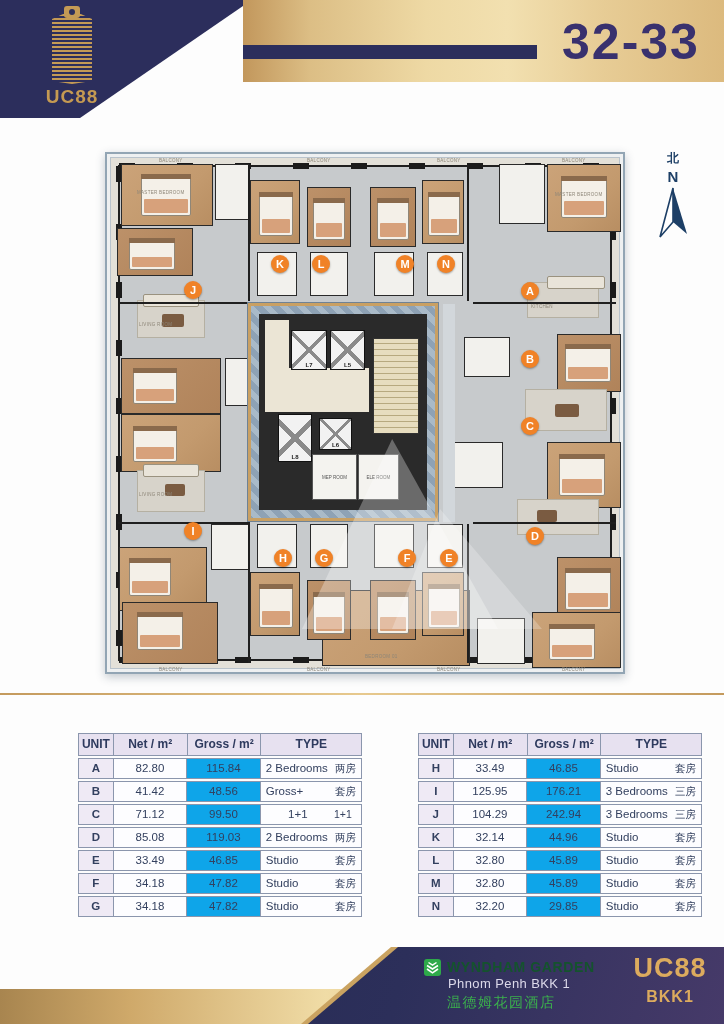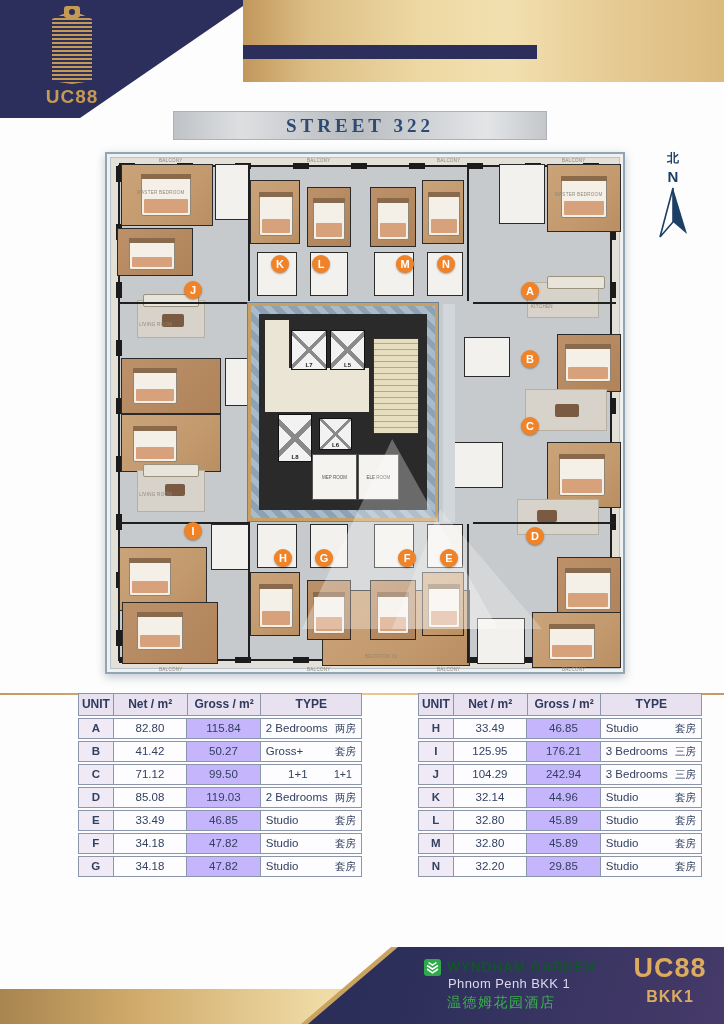--- a/index.html
+++ b/index.html
@@ -77,28 +77,28 @@
   .wm2{left:285px;top:355px;width:150px;height:120px;clip-path:polygon(32% 0,0 100%,100% 100%);background:rgba(255,255,255,.24);}
   .marker{position:absolute;width:18px;height:18px;border-radius:50%;background:#f08227;
     box-shadow:0 1px 2px rgba(0,0,0,.35);color:#fff;text-align:center;}
   .marker span{font-size:11px;font-weight:bold;line-height:18px;display:block;}
 
   
   .gold-line{left:0;top:693px;width:724px;height:2px;
     background:linear-gradient(90deg,#c49a5d,#e7c98e 50%,#c49a5d);}
 
   
-  .utable{top:693px;width:284px;padding-left:45px;}
+  .utable{top:733px;width:284px;padding-left:45px;}
   .utable .trow{display:flex;border:1px solid #8b96ad;margin-bottom:2px;background:#fff;}
   .utable .cell{box-sizing:border-box;height:19px;line-height:19px;font-size:11.5px;color:#33405f;
     border-right:1px solid #8b96ad;text-align:center;overflow:hidden;}
   .utable .cell:last-child{border-right:none;}
   .c-unit{width:39px;background:#efeaf5;font-weight:bold;}
   .c-net{width:83px;background:#fdfdff;}
-  .c-gross{width:83px;background:#c4b5fd;}
+  .c-gross{width:83px;background:#0ea5e9;}
   .c-type{width:112px;background:#fdfdff;display:flex;justify-content:space-between;padding:0 5px;}
   .c-type .zh{font-size:10.5px;}
   .thead .cell{background:#e7e1f0;font-weight:bold;font-size:12px;color:#2e3a5e;height:21px;line-height:21px;}
   .thead .c-type{display:block;padding:0;}
 
   
   .gold-footer{left:0;top:989px;width:724px;height:35px;
     background:linear-gradient(90deg,#a8854f 0%,#cfa96a 18%,#f0dca6 45%,#e3c389 62%,#b9924f 100%);}
   .navy-footer-wrap{left:0;top:947px;width:724px;height:77px;}
   .gold-trim{position:absolute;inset:0;background:#caa361;
@@ -113,30 +113,28 @@
   .uc88-big{left:622px;top:953px;width:96px;text-align:center;font-size:27px;font-weight:800;color:#dcab5e;letter-spacing:1px;}
   .uc88-sub{left:622px;top:988px;width:96px;text-align:center;font-size:16px;font-weight:800;color:#dcab5e;letter-spacing:1px;}
 </style>
 </head>
 <body>
 
 <div id="page">
 
   <div class="abs gold-band"></div>
   <div class="abs navy-stripe"></div>
+  <div class="abs floor-range">32-33</div>
   <div class="abs navy-block"></div>
   <div class="abs logo-tower"></div>
   <div class="abs logo-gem">
       <i></i>
     </div>
   <div class="abs logo-text">UC88</div>
 
-  <div class="abs street-bar">
-    <div class="street-text">STREET 322</div>
-  </div>
 
   <div class="abs north">
     <span class="cn">北</span>
     <span class="n">N</span>
     <svg width="52" height="56" viewBox="0 0 52 56">
       <path d="M26 3 L13 52 L26 37 Z" fill="#ffffff" stroke="#1d3f66" stroke-width="1.6"></path>
       <path d="M26 3 L40 49 L26 37 Z" fill="#1d3f66"></path>
     </svg>
   </div>
 
@@ -340,21 +338,21 @@
         <div class="cell c-net">82.80</div>
         <div class="cell c-gross">115.84</div>
         <div class="cell c-type">
           <span class="en">2 Bedrooms</span>
           <span class="zh">两房</span>
         </div>
       </div>
         <div class="trow">
         <div class="cell c-unit">B</div>
         <div class="cell c-net">41.42</div>
-        <div class="cell c-gross">50.27</div>
+        <div class="cell c-gross">48.56</div>
         <div class="cell c-type">
           <span class="en">Gross+</span>
           <span class="zh">套房</span>
         </div>
       </div>
         <div class="trow">
         <div class="cell c-unit">C</div>
         <div class="cell c-net">71.12</div>
         <div class="cell c-gross">99.50</div>
         <div class="cell c-type">

